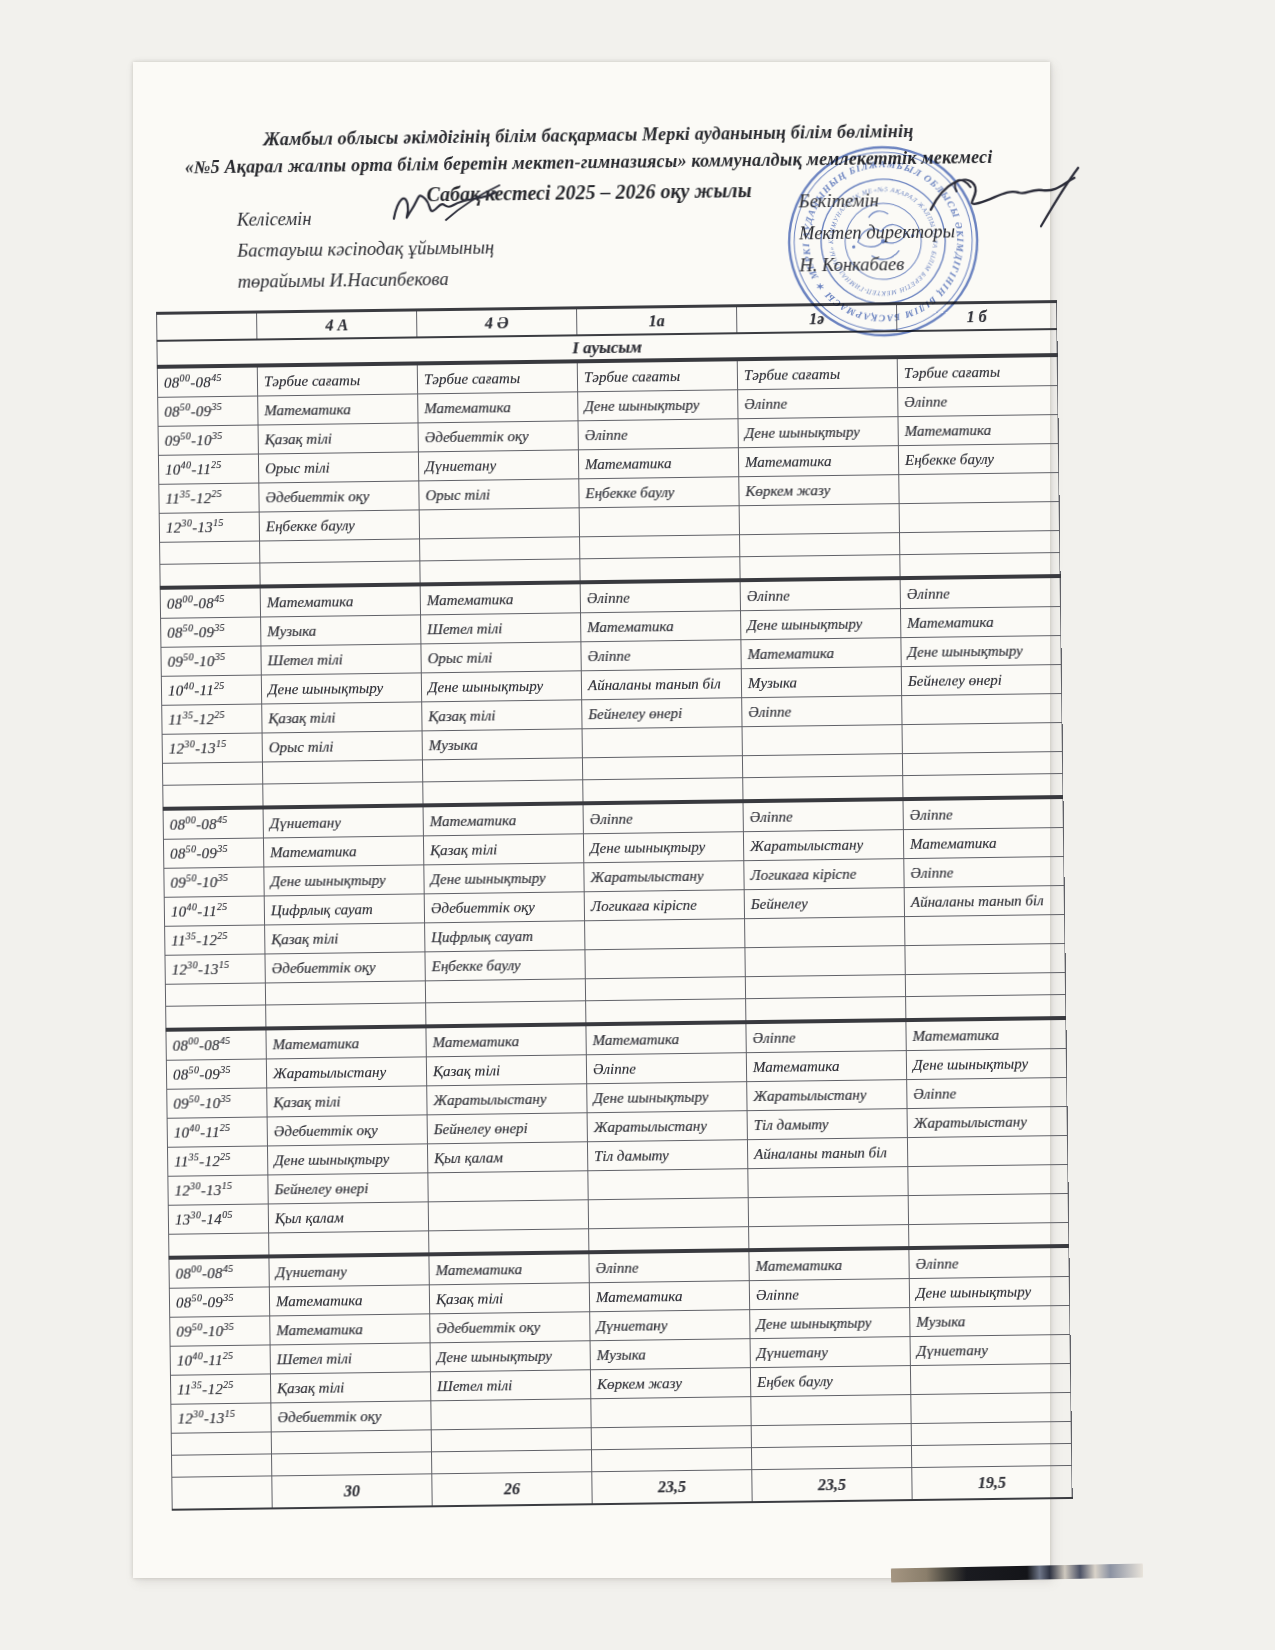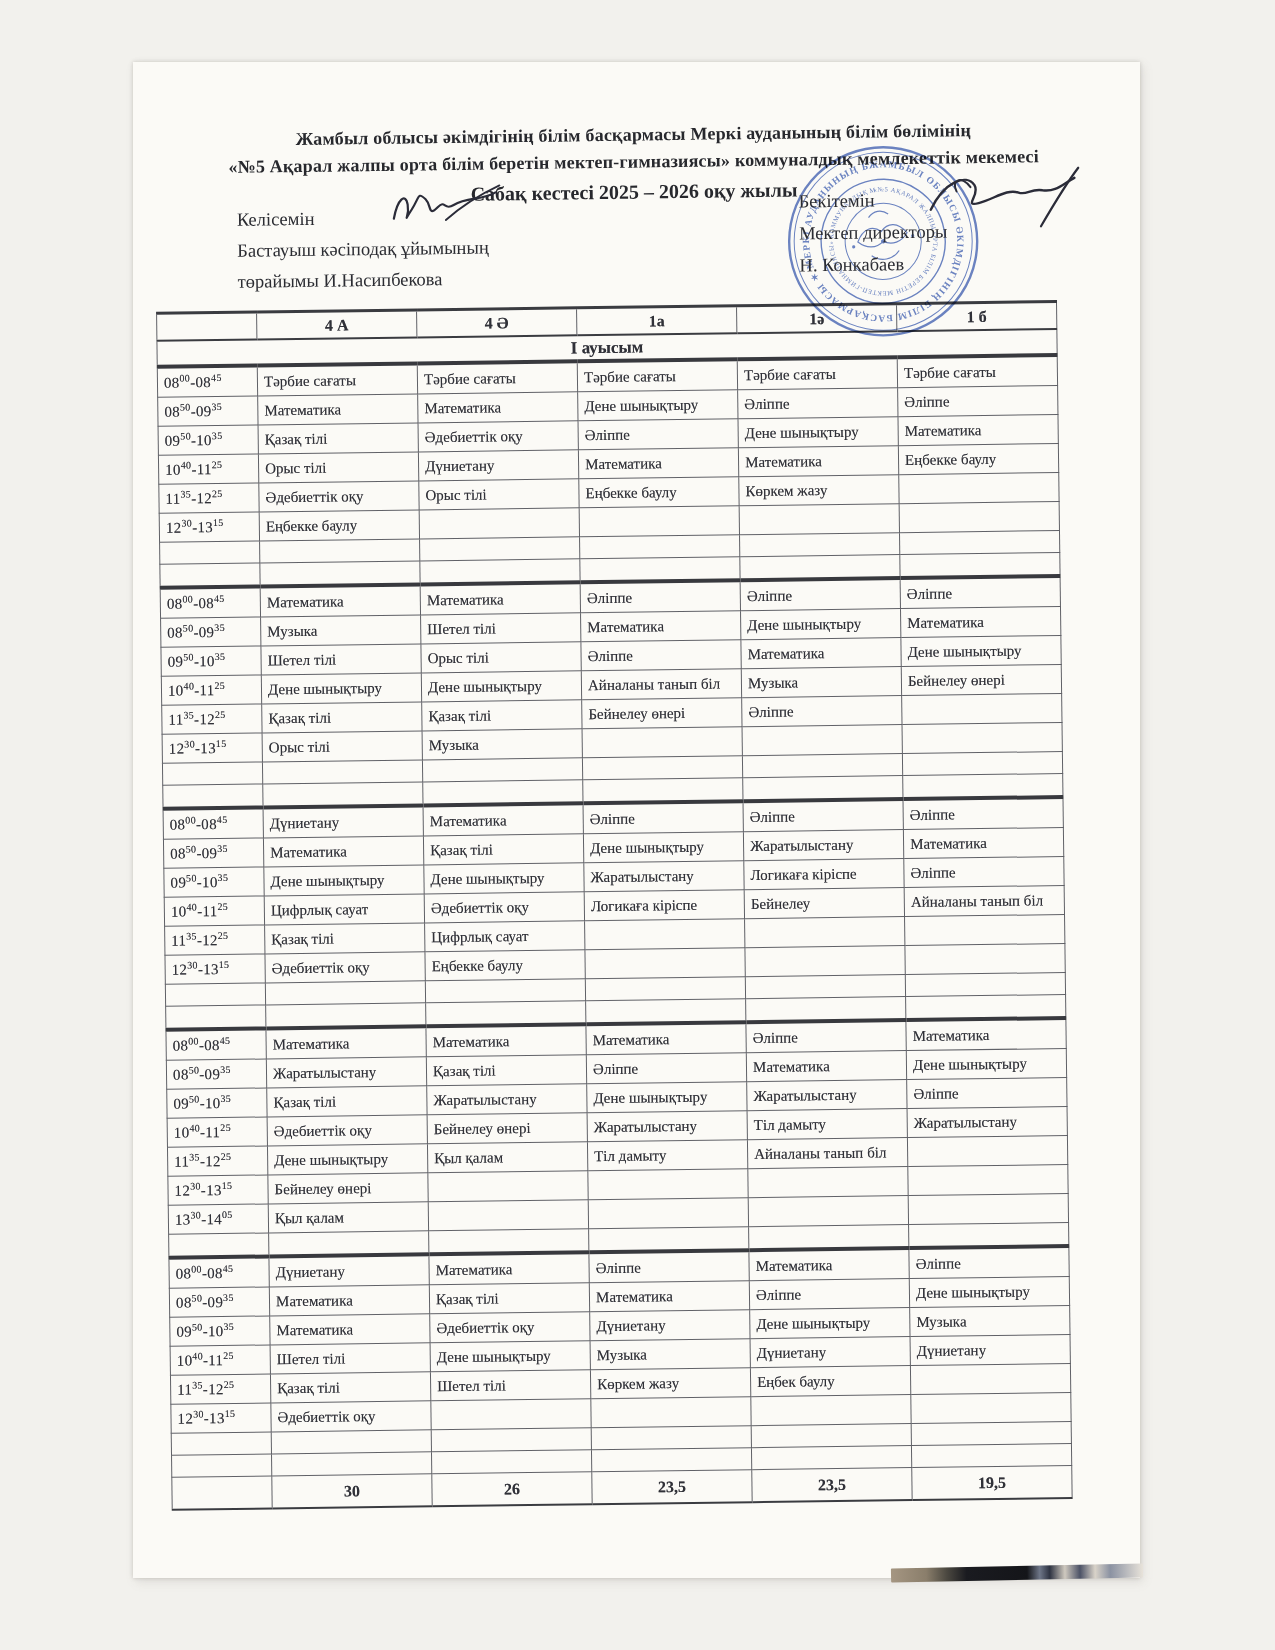--- a/index.html
+++ b/index.html
@@ -4,23 +4,24 @@
 <style>
   html,body{margin:0;padding:0;}
   body{
     width:1275px;height:1650px;
     background:#f2f1ed;
     font-family:"Liberation Serif","DejaVu Serif",serif;
     position:relative;overflow:hidden;
   }
   .stage{position:absolute;inset:0;}
   .sheet{
-    position:absolute;left:133px;top:62px;width:1007px;height:1516px;
+    position:absolute;left:133px;top:62px;width:917px;height:1516px;
     background:#fbfaf6;
     box-shadow:0 0 4px rgba(110,105,95,.3), 3px 4px 10px rgba(120,115,105,.15);
+    font-style:italic;
   }
   .content{
     position:absolute;inset:0;
     transform:rotate(-0.75deg);
     transform-origin:470px 320px;
     color:#2b2c32;
   }
   .doc-header{position:absolute;top:60px;left:0;width:100%;text-align:center;font-weight:bold;color:#27282d;}
   .doc-header .l12{font-size:18px;line-height:27px;letter-spacing:.2px;}
   .doc-header .l3{font-size:20px;line-height:30px;margin-top:1px;}

